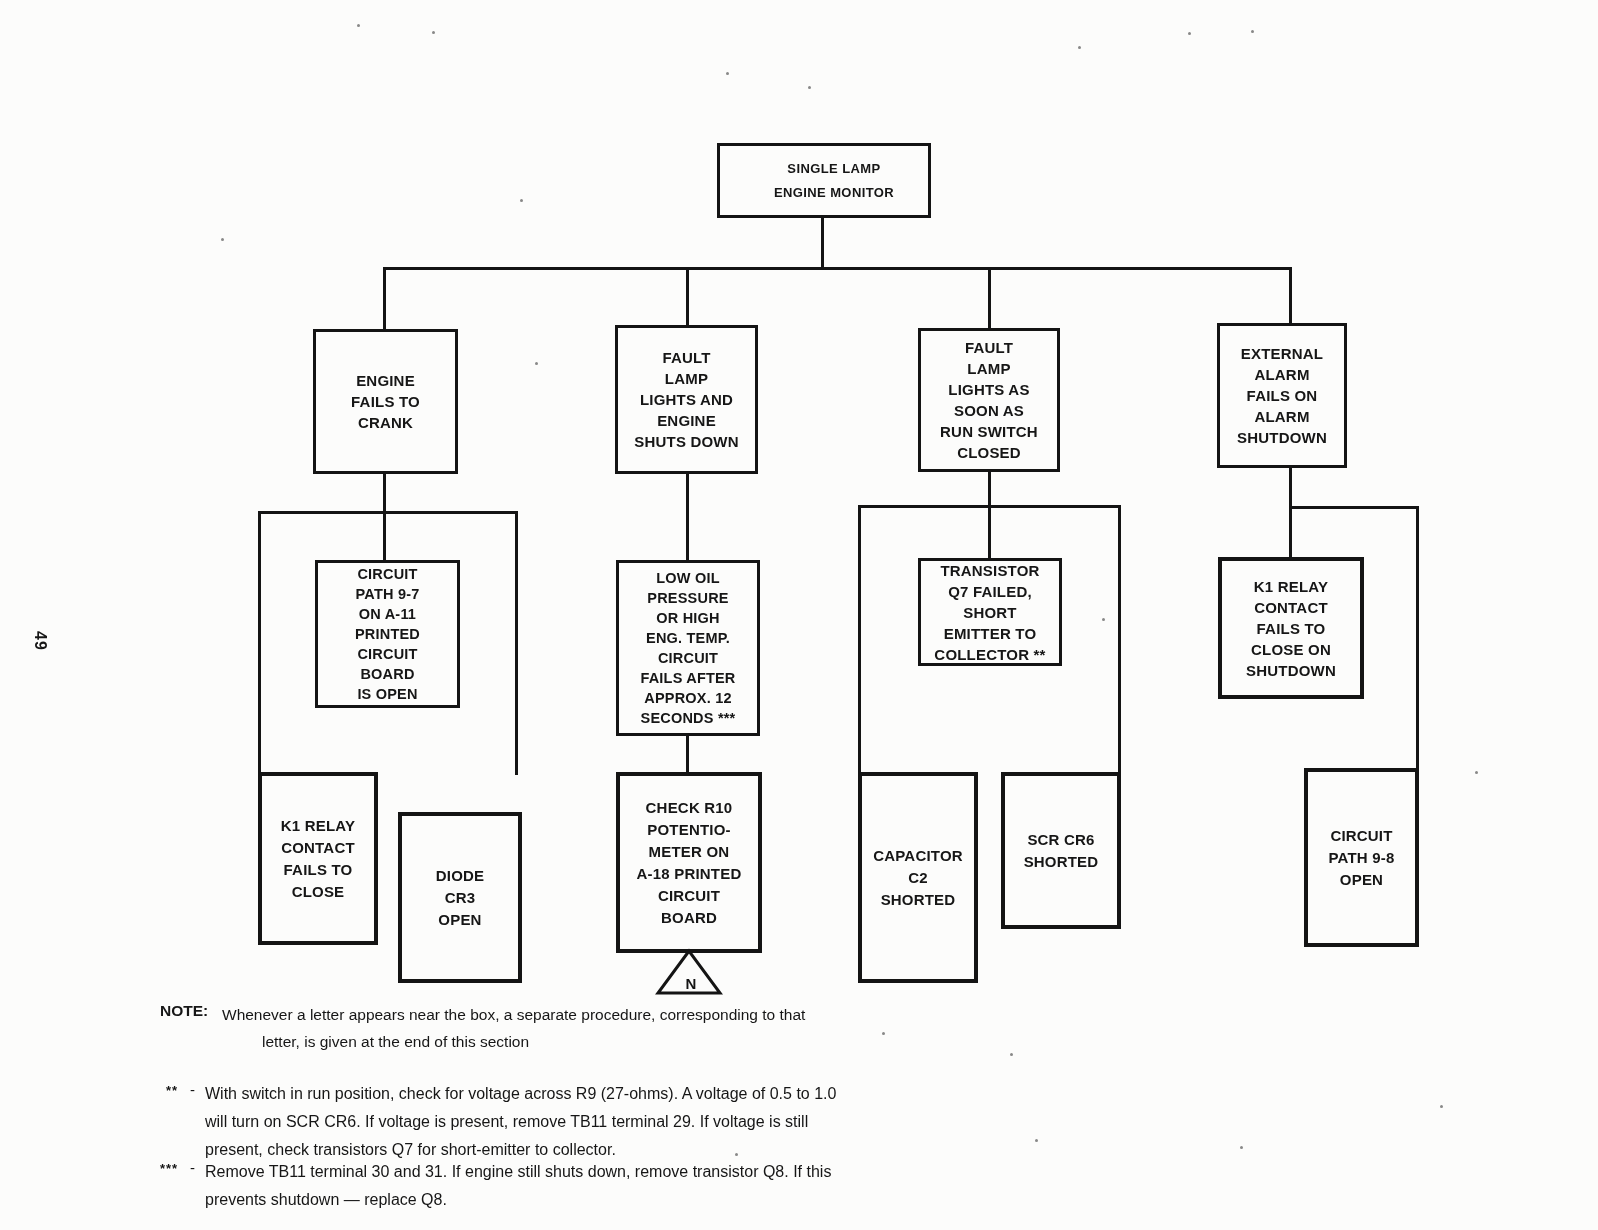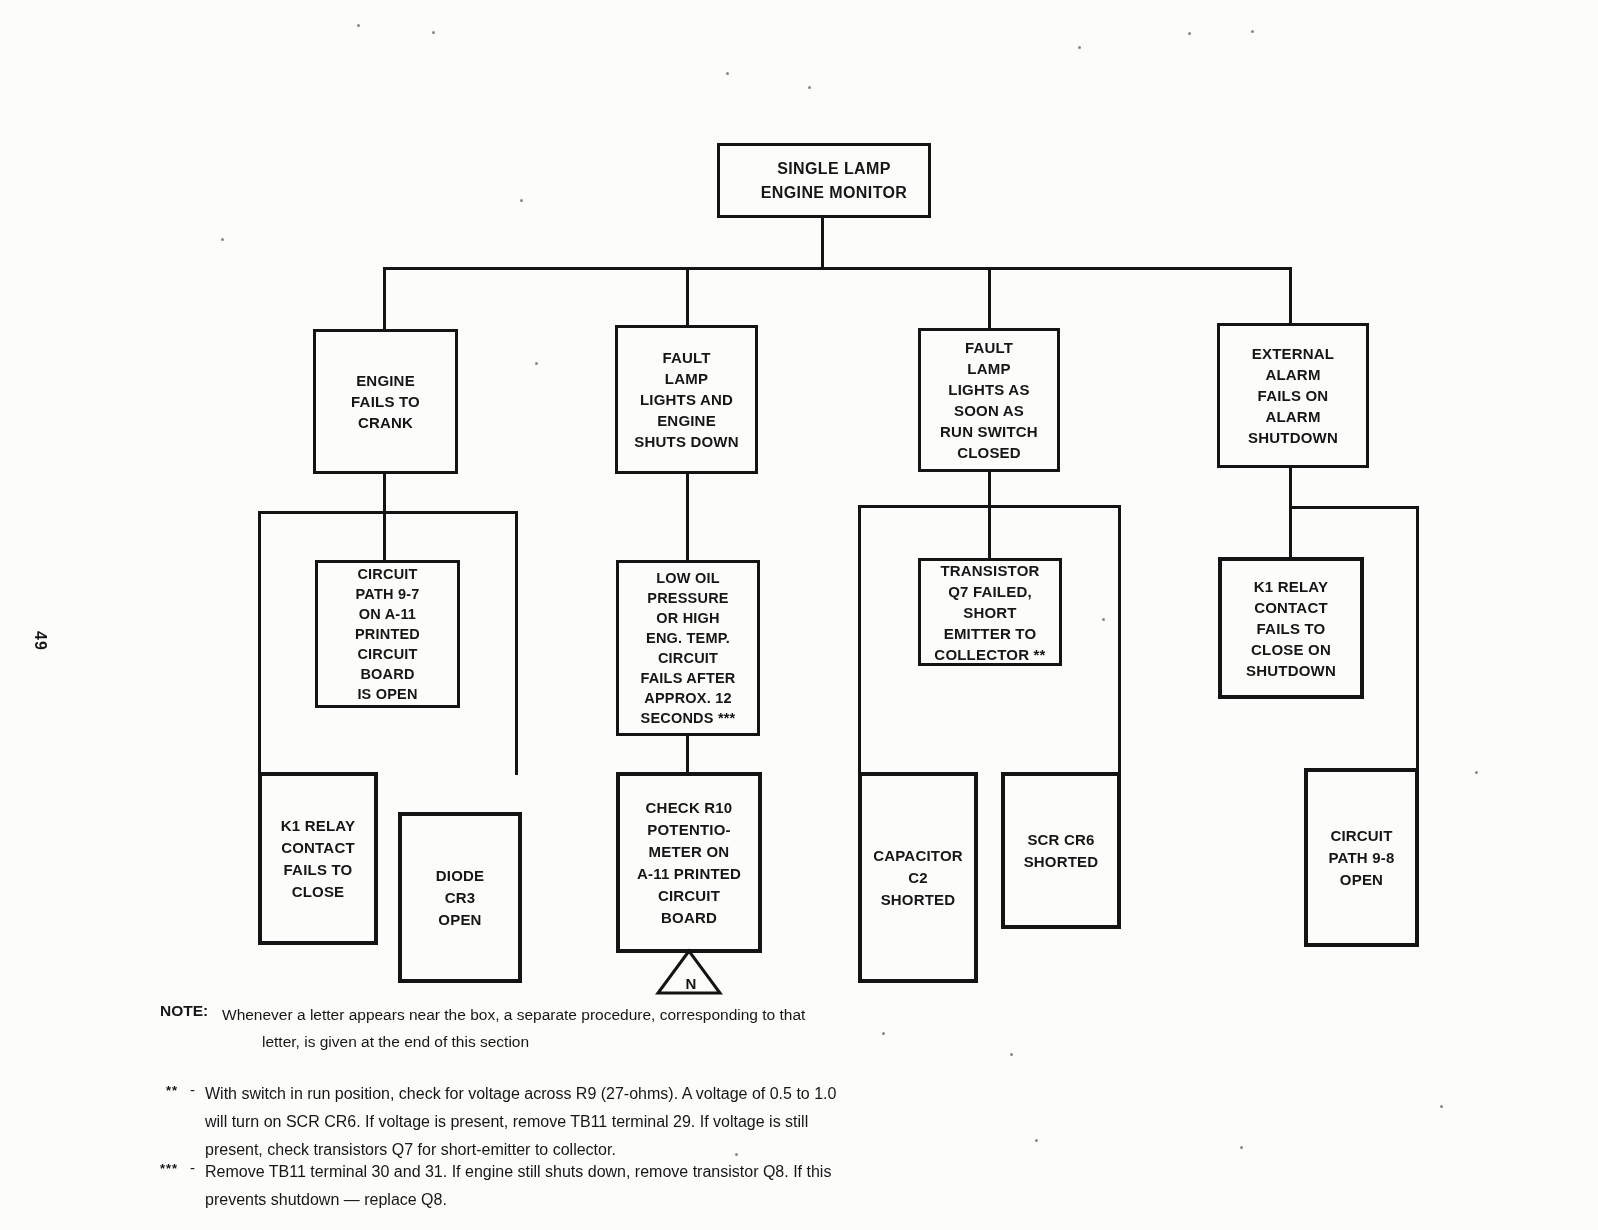--- a/index.html
+++ b/index.html
@@ -11,21 +11,21 @@
   .box{
     position:absolute;display:flex;align-items:center;justify-content:center;
     text-align:center;white-space:pre-line;font-weight:bold;
     background:#fcfcfb;border:3px solid #141414;
     font-size:15px;line-height:21px;letter-spacing:.2px;color:#161616;
     box-sizing:border-box;
   }
   .b4{border-width:4px;}
   .lh20{line-height:20px;font-size:14.5px;}
   .lh22{line-height:22px;}
-  .title-box{font-size:16px;line-height:24px;letter-spacing:.4px;padding-left:20px;}
+  .title-box{font-size:13px;line-height:24px;letter-spacing:.4px;padding-left:20px;}
   .line{position:absolute;background:#141414;}
   .note-label{position:absolute;font-weight:bold;font-size:15.5px;}
   .note-text{
     position:absolute;font-size:15.5px;line-height:27px;white-space:pre-line;
     padding-left:40px;text-indent:-40px;width:680px;
   }
   .fn-marker{position:absolute;font-size:13px;font-weight:bold;letter-spacing:1px;}
   .fn-dash{position:absolute;font-size:15px;}
   .fn-text{position:absolute;font-size:16px;line-height:28px;white-space:pre-line;width:720px;}
   .page-number{
@@ -78,21 +78,21 @@
 LAMP
 LIGHTS AND
 ENGINE
 SHUTS DOWN</div>
   <div class="box" style="left:918px;top:328px;width:142px;height:144px;">FAULT
 LAMP
 LIGHTS AS
 SOON AS
 RUN SWITCH
 CLOSED</div>
-  <div class="box" style="left:1217px;top:323px;width:152px;height:145px;">EXTERNAL
+  <div class="box" style="left:1217px;top:323px;width:130px;height:145px;">EXTERNAL
 ALARM
 FAILS ON
 ALARM
 SHUTDOWN</div>
 
   <div class="box lh20" style="left:315px;top:560px;width:145px;height:148px;">CIRCUIT
 PATH 9-7
 ON A-11
 PRINTED
 CIRCUIT
@@ -110,21 +110,21 @@
 PRESSURE
 OR HIGH
 ENG. TEMP.
 CIRCUIT
 FAILS AFTER
 APPROX. 12
 SECONDS ***</div>
   <div class="box b4 lh22" style="left:616px;top:772px;width:146px;height:181px;">CHECK R10
 POTENTIO-
 METER ON
-A-11 PRINTED
+A-18 PRINTED
 CIRCUIT
 BOARD</div>
 
   <div class="box" style="left:918px;top:558px;width:144px;height:108px;">TRANSISTOR
 Q7 FAILED,
 SHORT
 EMITTER TO
 COLLECTOR **</div>
   <div class="box b4 lh22" style="left:858px;top:772px;width:120px;height:211px;">CAPACITOR
 C2

